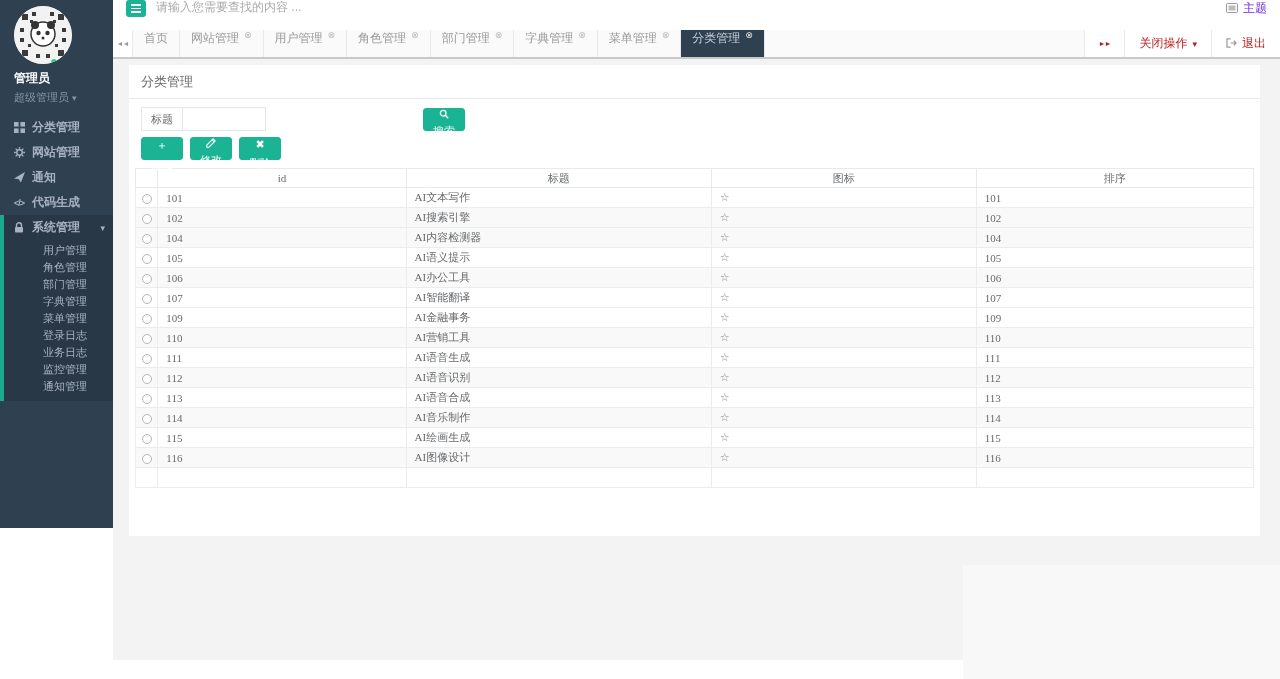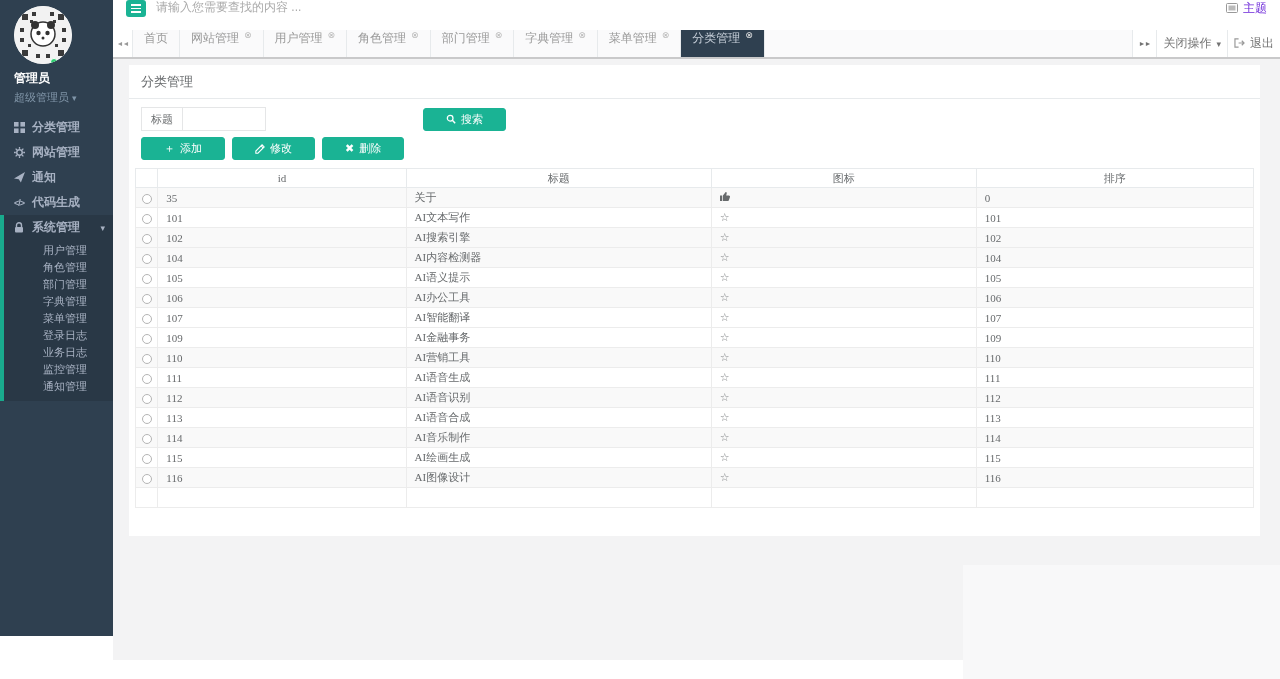--- a/index.html
+++ b/index.html
@@ -1,21 +1,21 @@
 <!DOCTYPE html>
 <html><head>
 <meta charset="utf-8">
 <style>
   * { margin:0; padding:0; box-sizing:border-box; }
   html,body { width:1280px; height:679px; background:#ffffff; overflow:hidden;
     font-family:"Liberation Sans","DejaVu Sans",sans-serif; }
   .app { position:relative; display:flex; width:1280px; height:660px; }
 
   
-  .sidebar { width:113px; background:#2f4050; flex:none; height:636px; }
+  .sidebar { width:113px; background:#2f4050; flex:none; height:528px; }
   .profile { padding:6px 0 10px 14px; }
   .avatar { position:relative; width:58px; height:58px; border-radius:50%;
     background:#f4f4f4; overflow:hidden; }
   .avatar svg { display:block; }
   .status-dot { position:absolute; right:14px; top:52px; width:8px; height:8px;
     border-radius:50%; background:#2ecc71; border:1px solid #fff; }
   .uname { color:#ffffff; font-size:12px; font-weight:700; margin-top:6px; }
   .urole { color:#8095a8; font-size:11px; margin-top:3px; cursor:pointer; }
   .urole .dn { font-size:9px; }
   .side-link { display:flex; align-items:center; gap:7px; height:25px;
@@ -45,40 +45,40 @@
     display:flex; align-items:stretch; flex:none; }
   .tab-arrow { width:20px; display:flex; align-items:center; justify-content:center;
     color:#999; font-size:7px; letter-spacing:-1px; border-right:1px solid #e7eaec;
     background:#fff; cursor:pointer; }
   .tab { display:flex; gap:5px; padding:0 11px; font-size:12px;
     color:#999; border-right:1px solid #e7eaec; cursor:pointer; white-space:nowrap; }
   .tab .tclose { font-size:9px; color:#b8b8b8; cursor:pointer; }
   .tab.active { background:#2f4050; color:#c8d0da; }
   .tab.active .tclose { color:#e6e6e6; }
   .ts-right { margin-left:auto; display:flex; align-items:stretch; }
-  .ts-btn { display:flex; align-items:center; gap:5px; padding:0 6px; font-size:12px;
-    color:#737373; border-left:1px solid #e7eaec; background:#fff; cursor:pointer; }
+  .ts-btn { display:flex; align-items:center; gap:5px; padding:0 14px; font-size:12px;
+    color:#b91c1c; border-left:1px solid #e7eaec; background:#fff; cursor:pointer; }
   .ts-btn .dn { font-size:9px; }
   .fastfwd { font-size:7px; letter-spacing:-1px; }
 
   
   .content { flex:1; padding:6px 20px 0 16px; overflow:hidden; }
   .panel { background:#fff; }
   .panel-header { padding:8px 12px 7px; font-size:13px; color:#676a6c;
     border-bottom:1px solid #e7eaec; }
   .panel-body { padding:8px 6px 4px; }
 
   .search-row { display:flex; align-items:center; margin:0 0 6px 6px; }
   .input-group { display:flex; border:1px solid #e5e6e7; height:24px; background:#fff; }
   .ig-addon { padding:0 9px; font-size:11px; color:#676a6c; display:flex; align-items:center;
     border-right:1px solid #e5e6e7; }
   .ig-input { border:none; outline:none; width:82px; font-size:11px; padding:0 5px; color:#555; }
   .btn { display:inline-flex; align-items:center; gap:5px; background:#1ab394; color:#fff;
-    border:1px solid #1ab394; border-radius:3px; font-size:11px; height:23px; padding:0 22px;
-    cursor:pointer; }
+    border:1px solid #1ab394; border-radius:3px; font-size:11px; height:23px; padding:0 9px;
+    cursor:pointer;flex-direction:column; }
   .btn .bi { display:inline-flex; align-items:center; font-size:11px; font-style:normal; }
   .search-btn { margin-left:157px; }
   .btn-row { display:flex; gap:7px; margin:0 0 8px 6px; }
 
   .table-wrap { height:364px; overflow:hidden; }
   table.grid { width:100%; border-collapse:collapse; font-size:11px; color:#676a6c;
     table-layout:fixed;font-family:Liberation Serif, serif; }
   .grid th { height:19px; font-weight:400; text-align:center; border:1px solid #e7eaec;
     color:#676a6c; background:#fff; }
   .grid td { height:20px; border:1px solid #ececec; padding:0 8px; overflow:hidden;
@@ -341,29 +341,20 @@
               <thead>
                 <tr>
                   <th></th>
                   <th>id</th>
                   <th>标题</th>
                   <th>图标</th>
                   <th>排序</th>
                 </tr>
               </thead>
               <tbody id="table-body">
-                  <tr class="odd">
-                    <td class="c-radio"><span class="radio-dot"></span></td>
-                    <td>35</td>
-                    <td>关于</td>
-                    <td><svg width="11" height="11" viewBox="0 0 12 12">
-                        <path d="M0 5h2.2v6H0z M3 11h5.3c.7 0 1.3-.45 1.5-1.1l1.1-3.4c.25-.8-.35-1.6-1.2-1.6H6.8l.55-2.4C7.55 1.6 6.9 1 6.2 1L3 5.2z" fill="#676a6c"></path>
-                      </svg></td>
-                    <td>0</td>
-                  </tr>
                   <tr class="even">
                     <td class="c-radio"><span class="radio-dot"></span></td>
                     <td>101</td>
                     <td>AI文本写作</td>
                     <td><span class="star">☆</span></td>
                     <td>101</td>
                   </tr>
                   <tr class="odd">
                     <td class="c-radio"><span class="radio-dot"></span></td>
                     <td>102</td>

